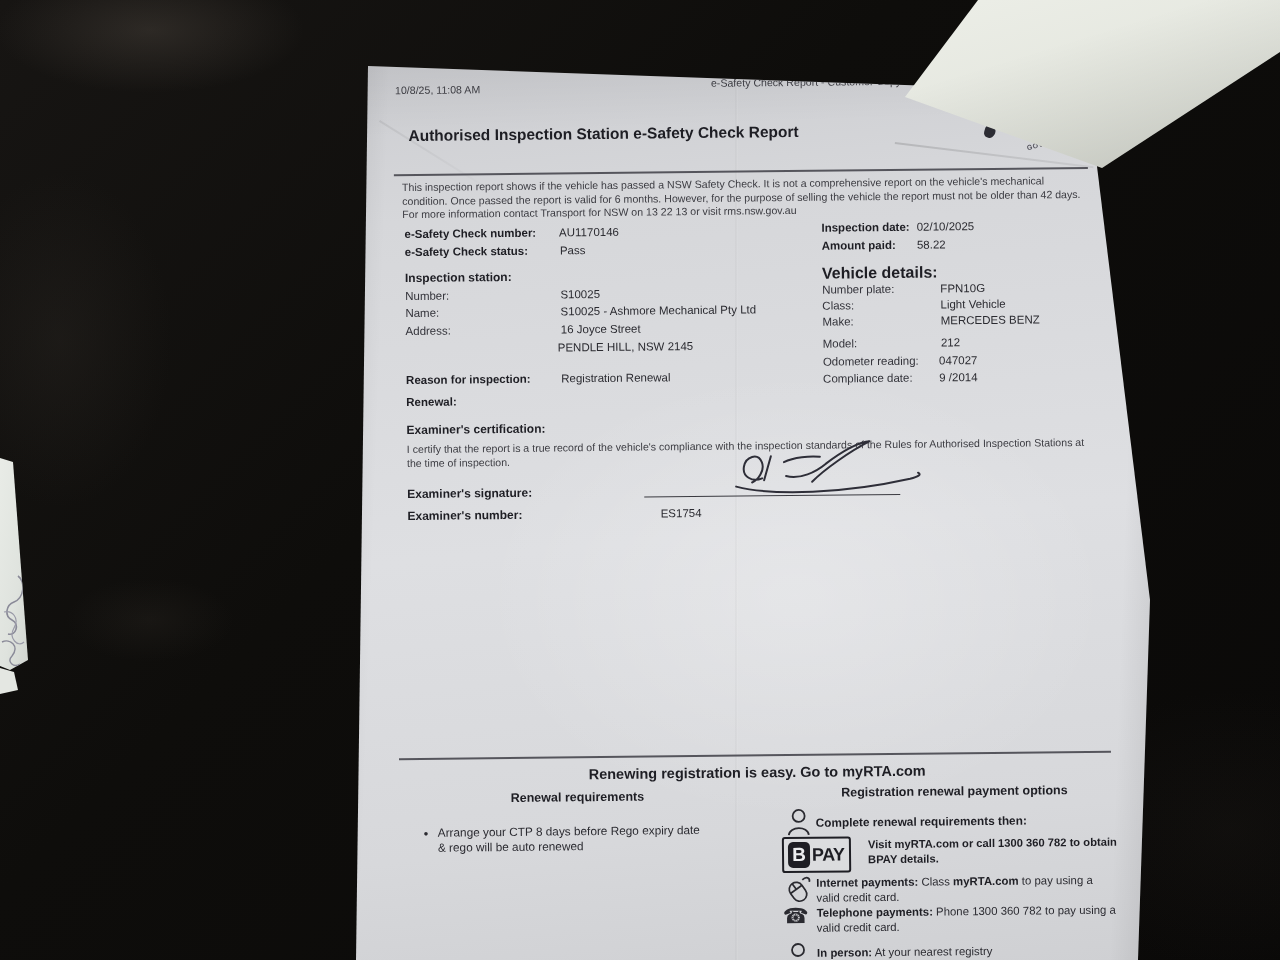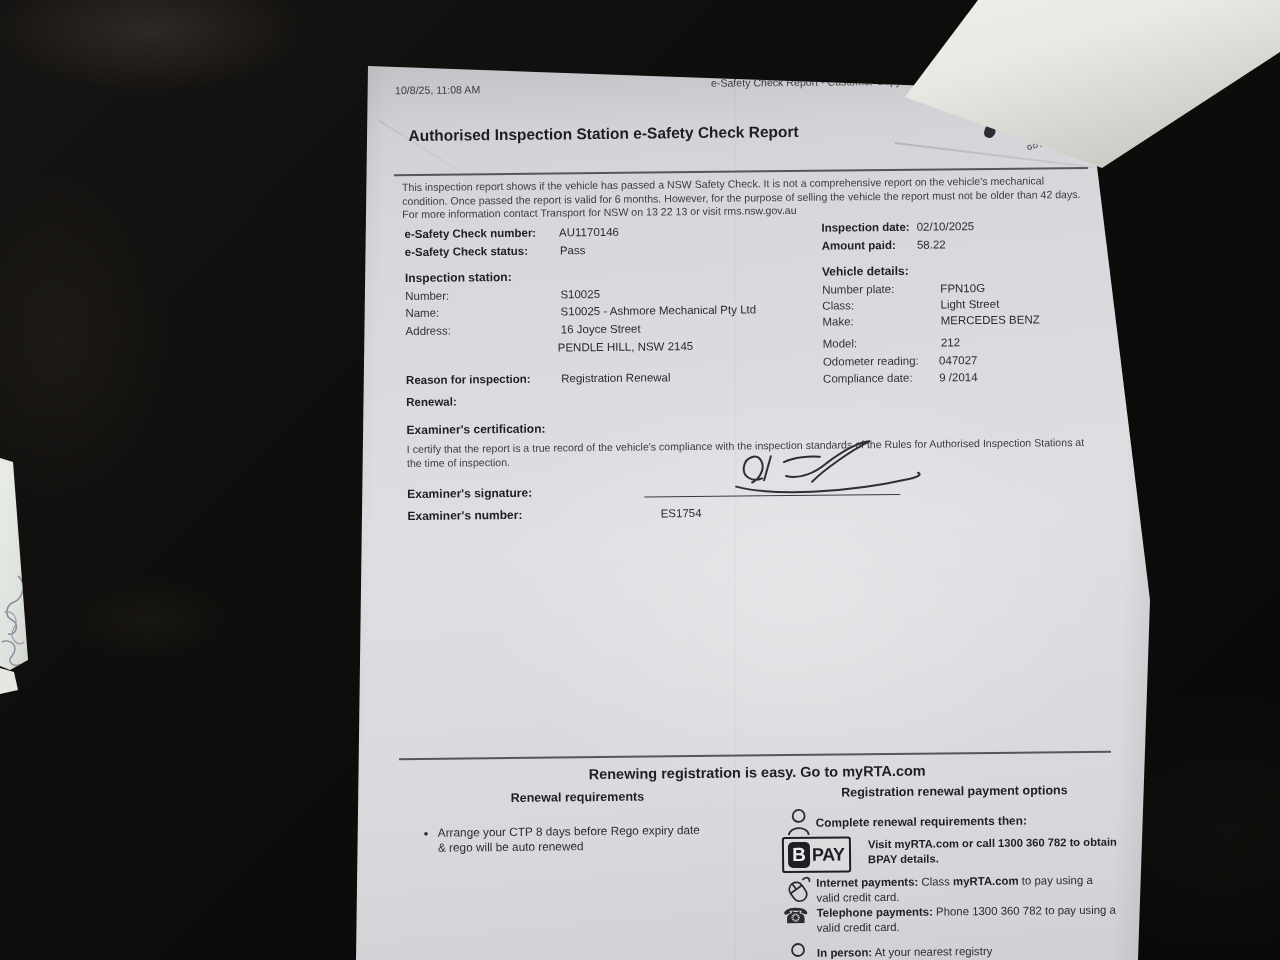--- a/index.html
+++ b/index.html
@@ -131,28 +131,28 @@
       <div class="abs kv kv-s" style="left:53px;top:307px;">
         <span class="lab">Name:</span>
         <span>S10025 - Ashmore Mechanical Pty Ltd</span>
       </div>
       <div class="abs kv kv-s" style="left:53px;top:325px;">
         <span class="lab">Address:</span>
         <span>16 Joyce Street</span>
       </div>
       <div class="abs" style="left:205px;top:343px;">PENDLE HILL, NSW 2145</div>
 
-      <div class="abs b" style="left:470px;top:269px;font-size:12px;">Vehicle details:</div>
+      <div class="abs b" style="left:470px;top:269px;font-size:16px;">Vehicle details:</div>
       <div class="abs kv kv-v" style="left:470px;top:288px;">
         <span class="lab">Number plate:</span>
         <span>FPN10G</span>
       </div>
       <div class="abs kv kv-v" style="left:470px;top:304px;">
         <span class="lab">Class:</span>
-        <span>Light Street</span>
+        <span>Light Vehicle</span>
       </div>
       <div class="abs kv kv-v" style="left:470px;top:320px;">
         <span class="lab">Make:</span>
         <span>MERCEDES BENZ</span>
       </div>
       <div class="abs kv kv-v" style="left:470px;top:342px;">
         <span class="lab">Model:</span>
         <span>212</span>
       </div>
       <div class="abs kv kv-v" style="left:470px;top:360px;">

